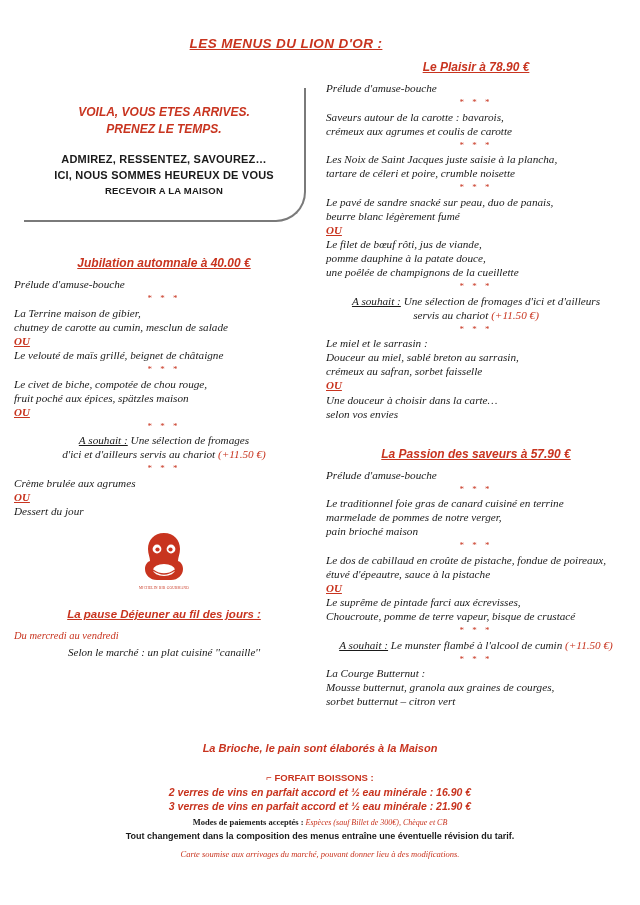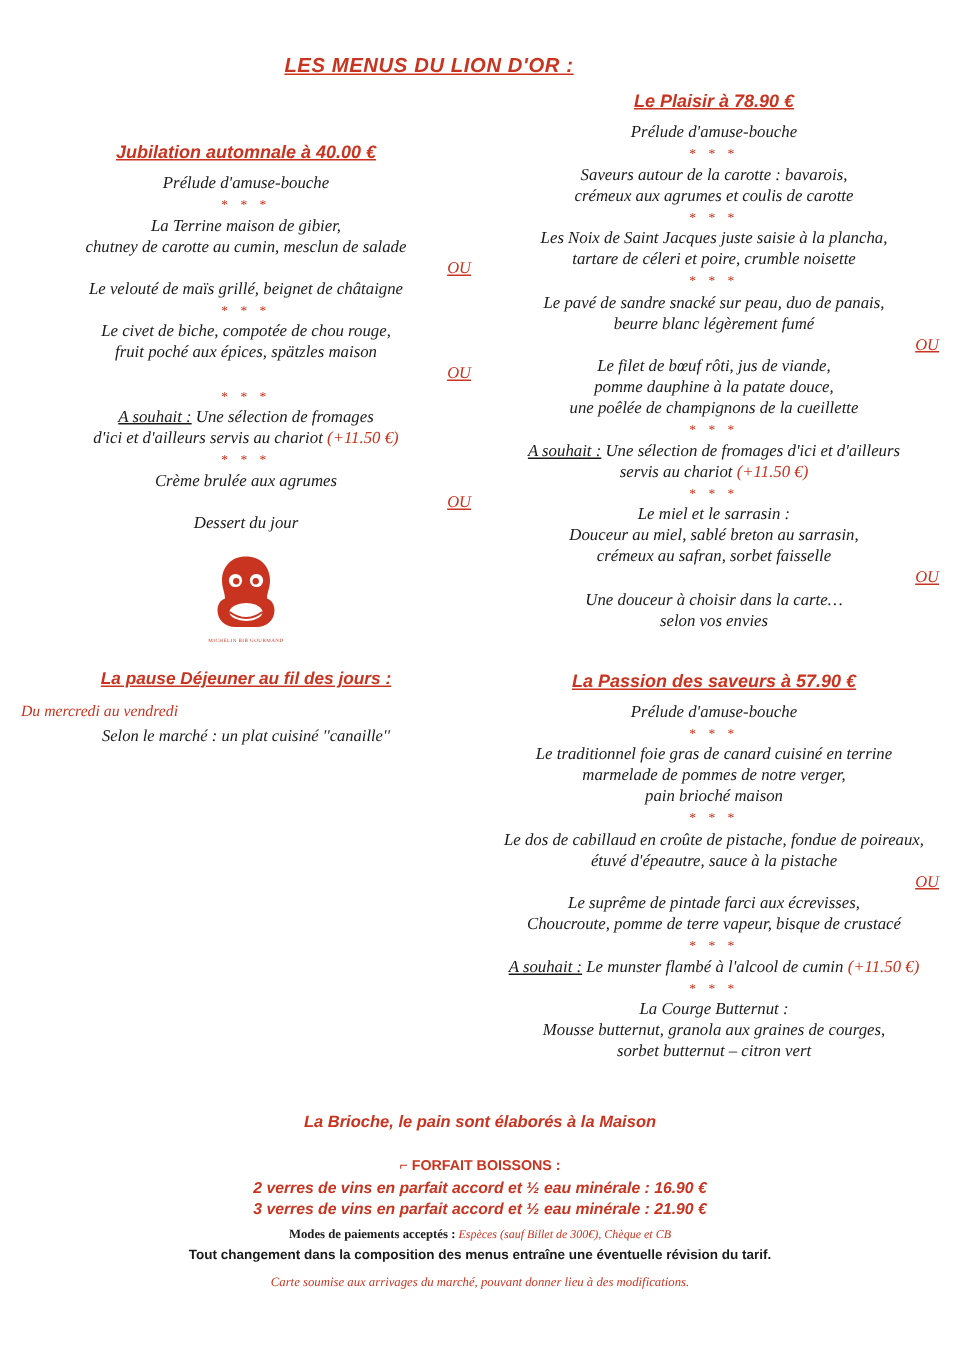--- a/index.html
+++ b/index.html
@@ -87,39 +87,38 @@
     text-align: center;
     font-family: "Liberation Sans", sans-serif;
     font-weight: bold;
     font-style: italic;
     font-size: 12px;
     color: #c8341f;
     text-decoration: underline;
     margin-bottom: 7px;
   }
   .line {
-    text-align: center;
     font-style: italic;
     font-size: 11.2px;
     line-height: 1.25;
     color: #1a1a1a;
   }
   .sep {
     text-align: center;
     color: #c8341f;
     font-size: 9px;
     letter-spacing: 3px;
     line-height: 1.4;
     margin: 1px 0;
   }
   .ou {
-    text-align: right;
-    color: #c8341f;
-    font-style: italic;
-    font-weight: normal;
+    text-align: left;
+    color: #c8341f;
+    font-style: italic;
+    font-weight: bold;
     font-size: 11px;
     text-decoration: underline;
     line-height: 1.3;
   }
   .souhait {
     text-align: center;
     font-style: italic;
     font-size: 11.2px;
     line-height: 1.25;
     color: #1a1a1a;
@@ -231,20 +230,31 @@
 </style>
 </head>
 <body>
 
 <div class="page">
 
   <div class="main-title">LES MENUS DU LION D'OR :</div>
 
   <div class="col-left">
 
+    <div class="bubble">
+      <div class="l1">
+        <span class="big">VOILA, VOUS ETES ARRIVES.</span><br>
+        <span class="big">PRENEZ LE TEMPS.</span>
+      </div>
+      <div class="l2">
+        <span class="big">ADMIREZ, RESSENTEZ, SAVOUREZ…</span><br>
+        <span class="big">ICI, NOUS SOMMES HEUREUX DE VOUS</span><br>
+        <span>RECEVOIR A LA MAISON</span>
+      </div>
+    </div>
 
     <div style="height:34px"></div>
 
     <div>
       <div class="menu-head">Jubilation automnale à 40.00 €</div>
       <div id="menu0-items">
           <div class="line">Prélude d'amuse-bouche</div>
           <div class="sep">* * *</div>
           <div class="line">La Terrine maison de gibier,<br>chutney de carotte au cumin, mesclun de salade</div>
           <div class="ou">OU</div>

